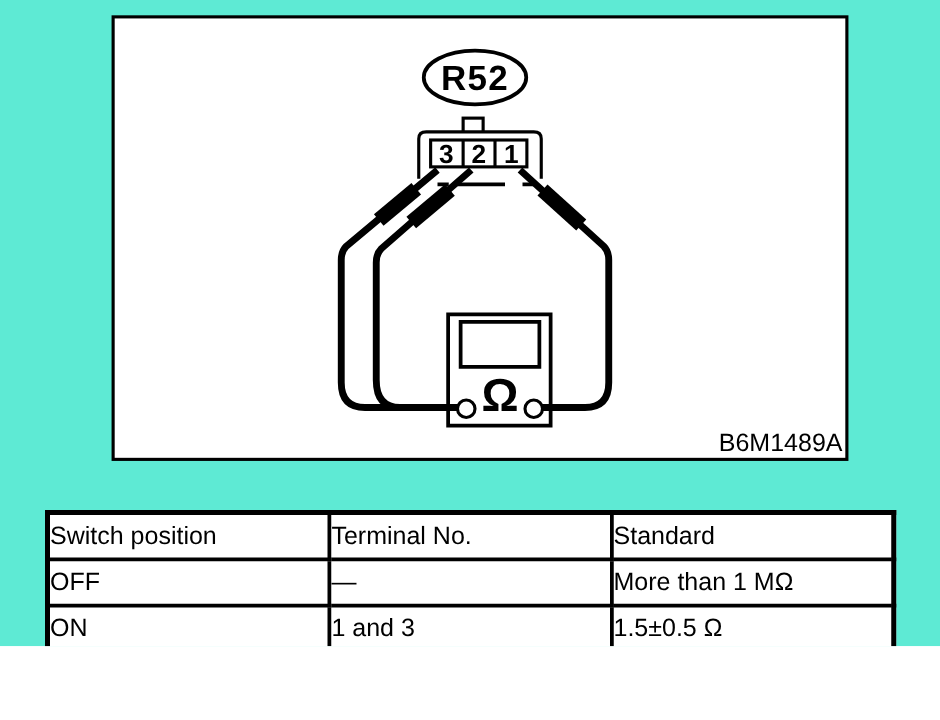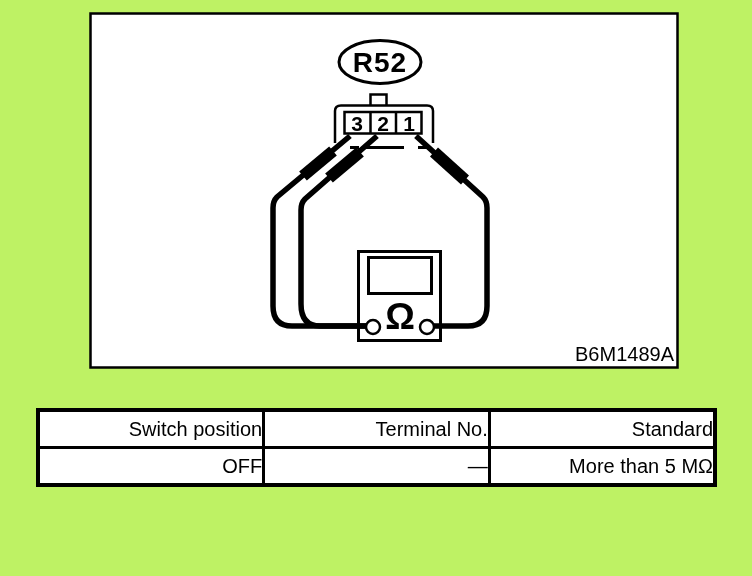--- a/index.html
+++ b/index.html
@@ -3,22 +3,22 @@
 <meta charset="utf-8">
 <style>
   html, body {
     margin: 0;
     padding: 0;
     background: #ffffff;
   }
   .page {
     position: relative;
     width: 752px;
-    height: 576px;
-    background: #bef264;
+    height: 517px;
+    background: #5eead4;
     font-family: "Liberation Sans", sans-serif;
     color: #000;
     overflow: hidden;
   }
   .figure-svg {
     position: absolute;
     left: 0;
     top: 0;
   }
   .svg-text {
@@ -50,21 +50,21 @@
     border-collapse: collapse;
     table-layout: fixed;
     background: #fff;
     border: 4px solid #000;
   }
   table.spec-table th,
   table.spec-table td {
     border: 3px solid #000;
     height: 34px;
     padding: 0;
-    text-align: right;
+    text-align: left;
     vertical-align: middle;
     font-size: 20px;
     font-weight: 500;
     font-family: "Liberation Sans", "DejaVu Sans", sans-serif;
     color: #000;
   }
 </style>
 </head>
 <body>
 
@@ -115,18 +115,23 @@
   <table class="spec-table">
     <tbody>
       <tr>
         <th>Switch position</th>
         <th>Terminal No.</th>
         <th>Standard</th>
       </tr>
       <tr>
         <td>OFF</td>
         <td>—</td>
-        <td>More than 5 MΩ</td>
+        <td>More than 1 MΩ</td>
+      </tr>
+      <tr>
+        <td>ON</td>
+        <td>1 and 3</td>
+        <td>1.5±0.5 Ω</td>
       </tr>
     </tbody>
   </table>
 
 </div>
 
 </body></html>

